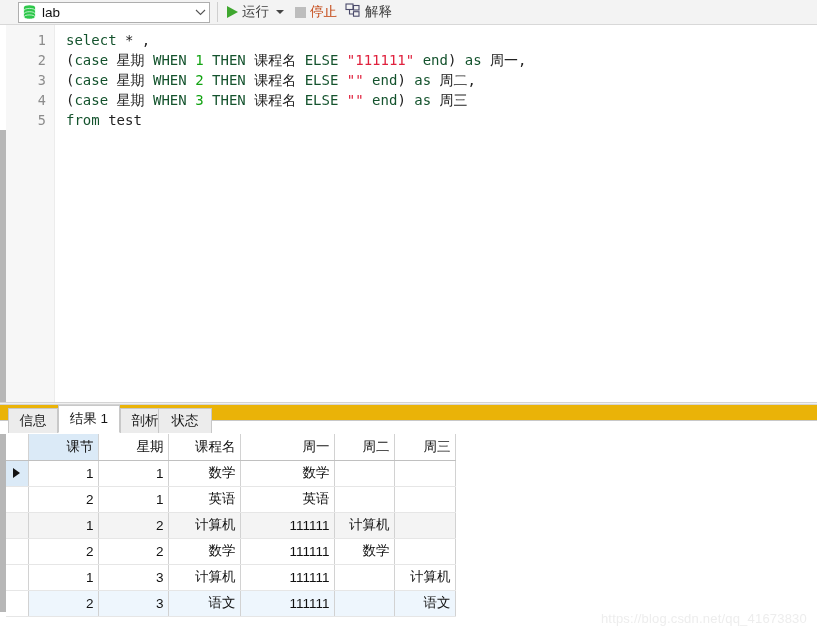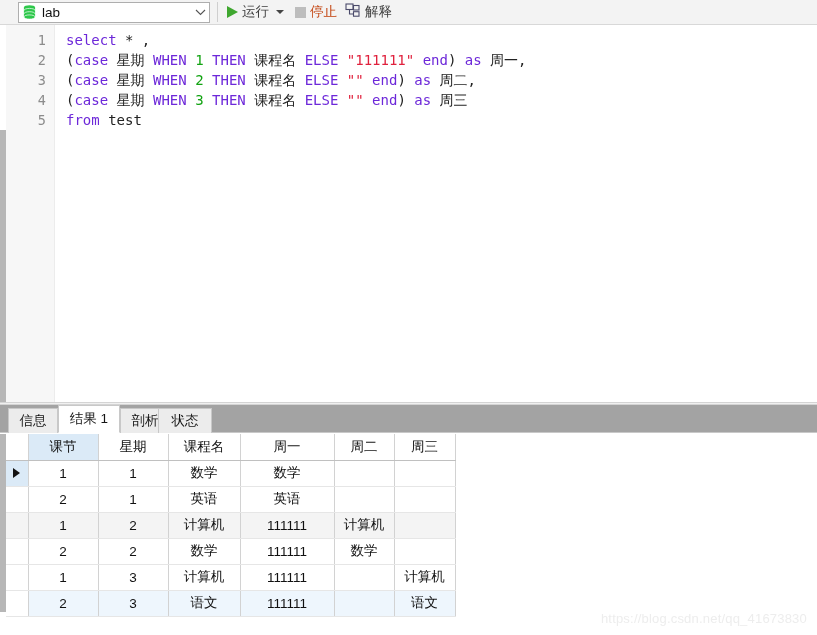--- a/index.html
+++ b/index.html
@@ -146,21 +146,21 @@
   }
   .code .cl {
     height: 20px;
     line-height: 20px;
     font-family: "DejaVu Sans Mono", "Liberation Mono", monospace;
     font-size: 14px;
     white-space: pre;
     padding-left: 10px;
     letter-spacing: 0;
   }
-  .tk-kw  { color: #6d28d9; }
+  .tk-kw  { color: #14532d; }
   .tk-num { color: #12a312; }
   .tk-str { color: #e0213d; }
   .tk-id  { color: #222222; }
   .tk-pl  { color: #222222; }
 
   
   .splitter {
     position: absolute;
     left: 0; top: 402px;
     width: 817px; height: 3px;
@@ -173,22 +173,22 @@
   
   .result-panel {
     position: absolute;
     left: 0; top: 405px;
     width: 817px; height: 230px;
     background: #ffffff;
   }
   .tabstrip {
     position: absolute;
     left: 0; top: 0;
-    width: 817px; height: 28px;
-    background: #a3a3a3;
+    width: 817px; height: 16px;
+    background: #eab308;
   }
   .tabstrip::after {
     content: "";
     position: absolute;
     left: 0; bottom: 0; width: 817px; height: 1px;
     background: #c8c8c8;
   }
   .tab {
     position: absolute;
     top: 3px;
@@ -232,21 +232,21 @@
     border-collapse: collapse;
     table-layout: fixed;
     font-size: 13.5px;
   }
   table.rs th, table.rs td {
     border-right: 1px solid #d2d2d2;
     border-bottom: 1px solid #e6e6e6;
     height: 26px;
     padding: 0 4px;
     font-weight: normal;
-    text-align: center;
+    text-align: right;
     vertical-align: middle;
     overflow: hidden;
     white-space: nowrap;
     box-sizing: border-box;
     color: #111;
   }
   table.rs th {
     background: #ffffff;
     border-bottom: 1px solid #c0c0c0;
     font-size: 13.5px;

